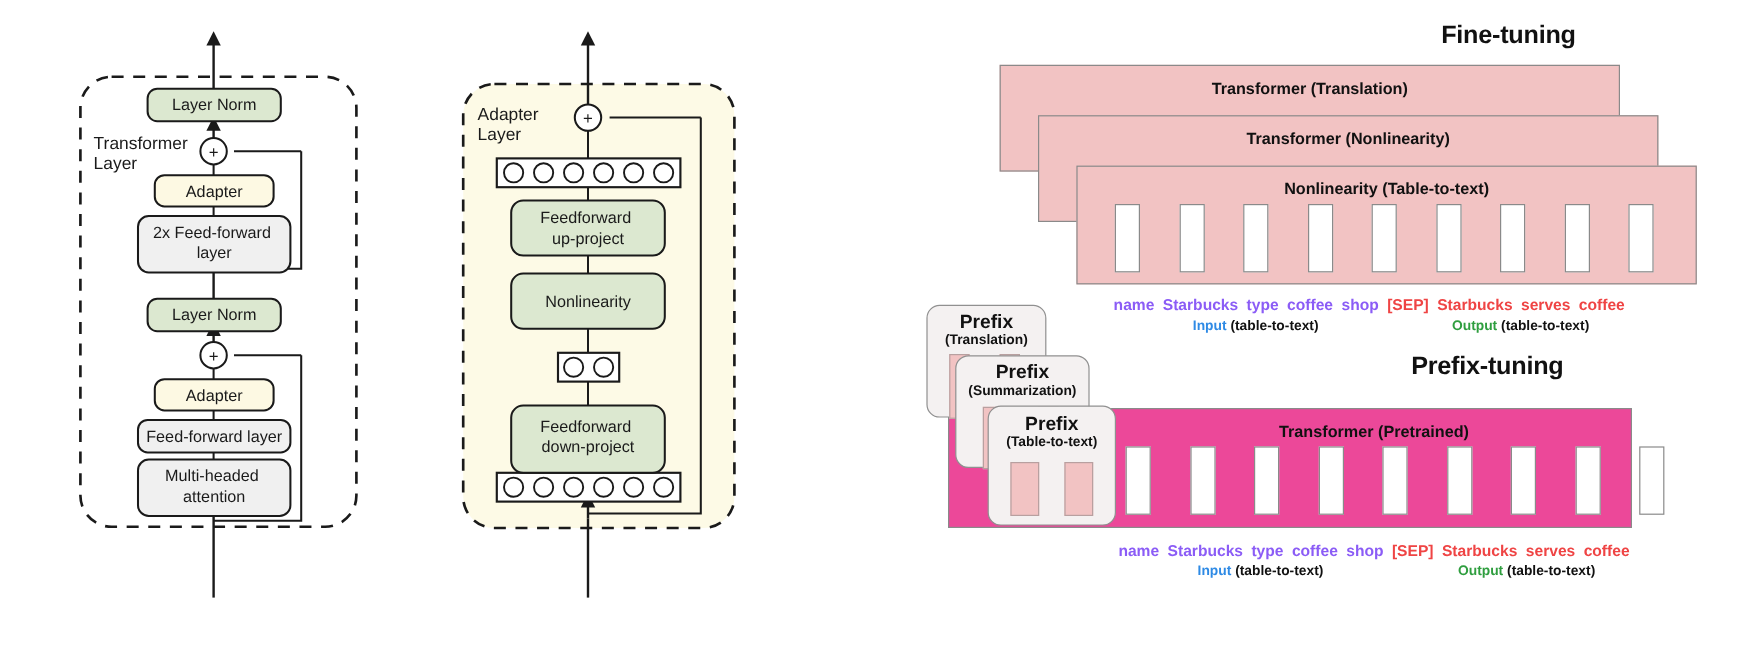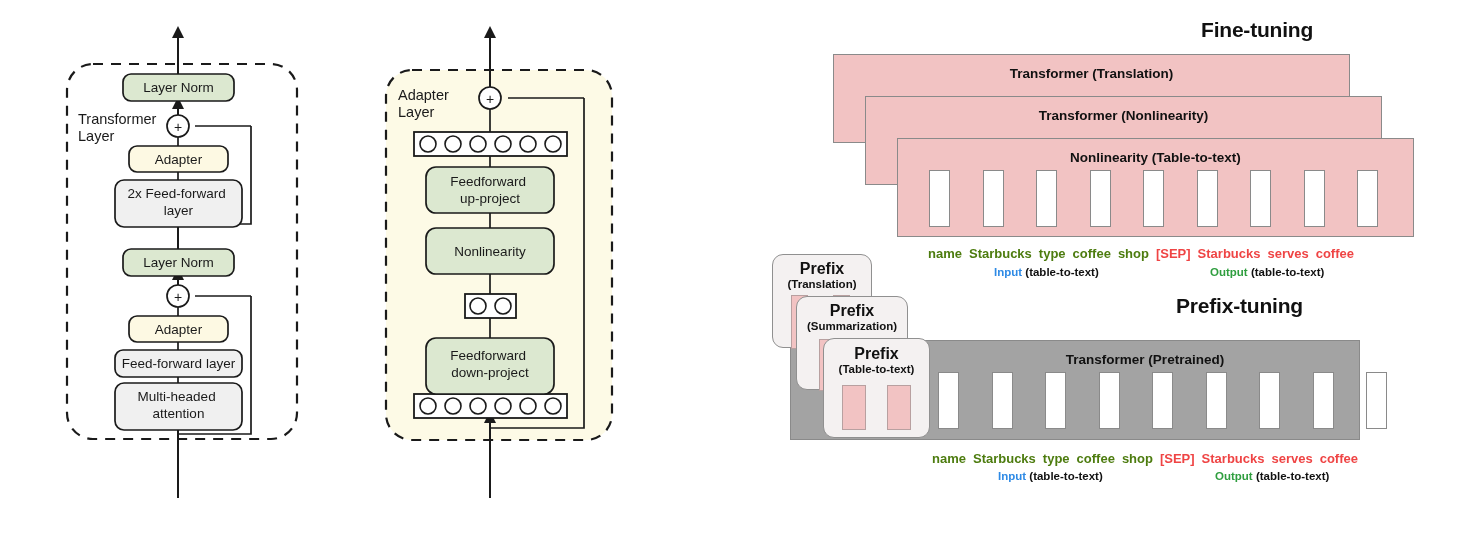--- a/index.html
+++ b/index.html
@@ -32,21 +32,21 @@
     color: #111;
     letter-spacing: -0.2px;
     white-space: nowrap;
   }
   .xfmr-box {
     position: absolute;
     box-sizing: border-box;
     border: 1.6px solid #8a8a8a;
     background: #f2c3c3;
   }
-  .xfmr-box.grey { background: #a3a3a3; border-color: #8a8a8a; }
+  .xfmr-box.grey { background: #ec4899; border-color: #8a8a8a; }
   .xfmr-title {
     position: absolute;
     left: 0; right: 0;
     text-align: center;
     font-family: "Liberation Sans", sans-serif;
     font-weight: bold;
     font-size: 13.5px;
     color: #111;
     white-space: nowrap;
   }
@@ -82,21 +82,21 @@
     border: 1.3px solid #b8a0a0;
   }
   .token-row {
     position: absolute;
     font-family: "Liberation Sans", sans-serif;
     font-weight: bold;
     font-size: 13px;
     white-space: nowrap;
   }
   .token-row span { display: inline-block; }
-  .tw-in  { color: #4d7c0f; }
+  .tw-in  { color: #8b5cf6; }
   .tw-out { color: #ef4444; }
   .cap-row {
     position: absolute;
     font-family: "Liberation Sans", sans-serif;
     font-size: 11.5px;
     font-weight: bold;
     white-space: nowrap;
     text-align: right;
   }
   .cap-in  { color: #2e8ae5; }

